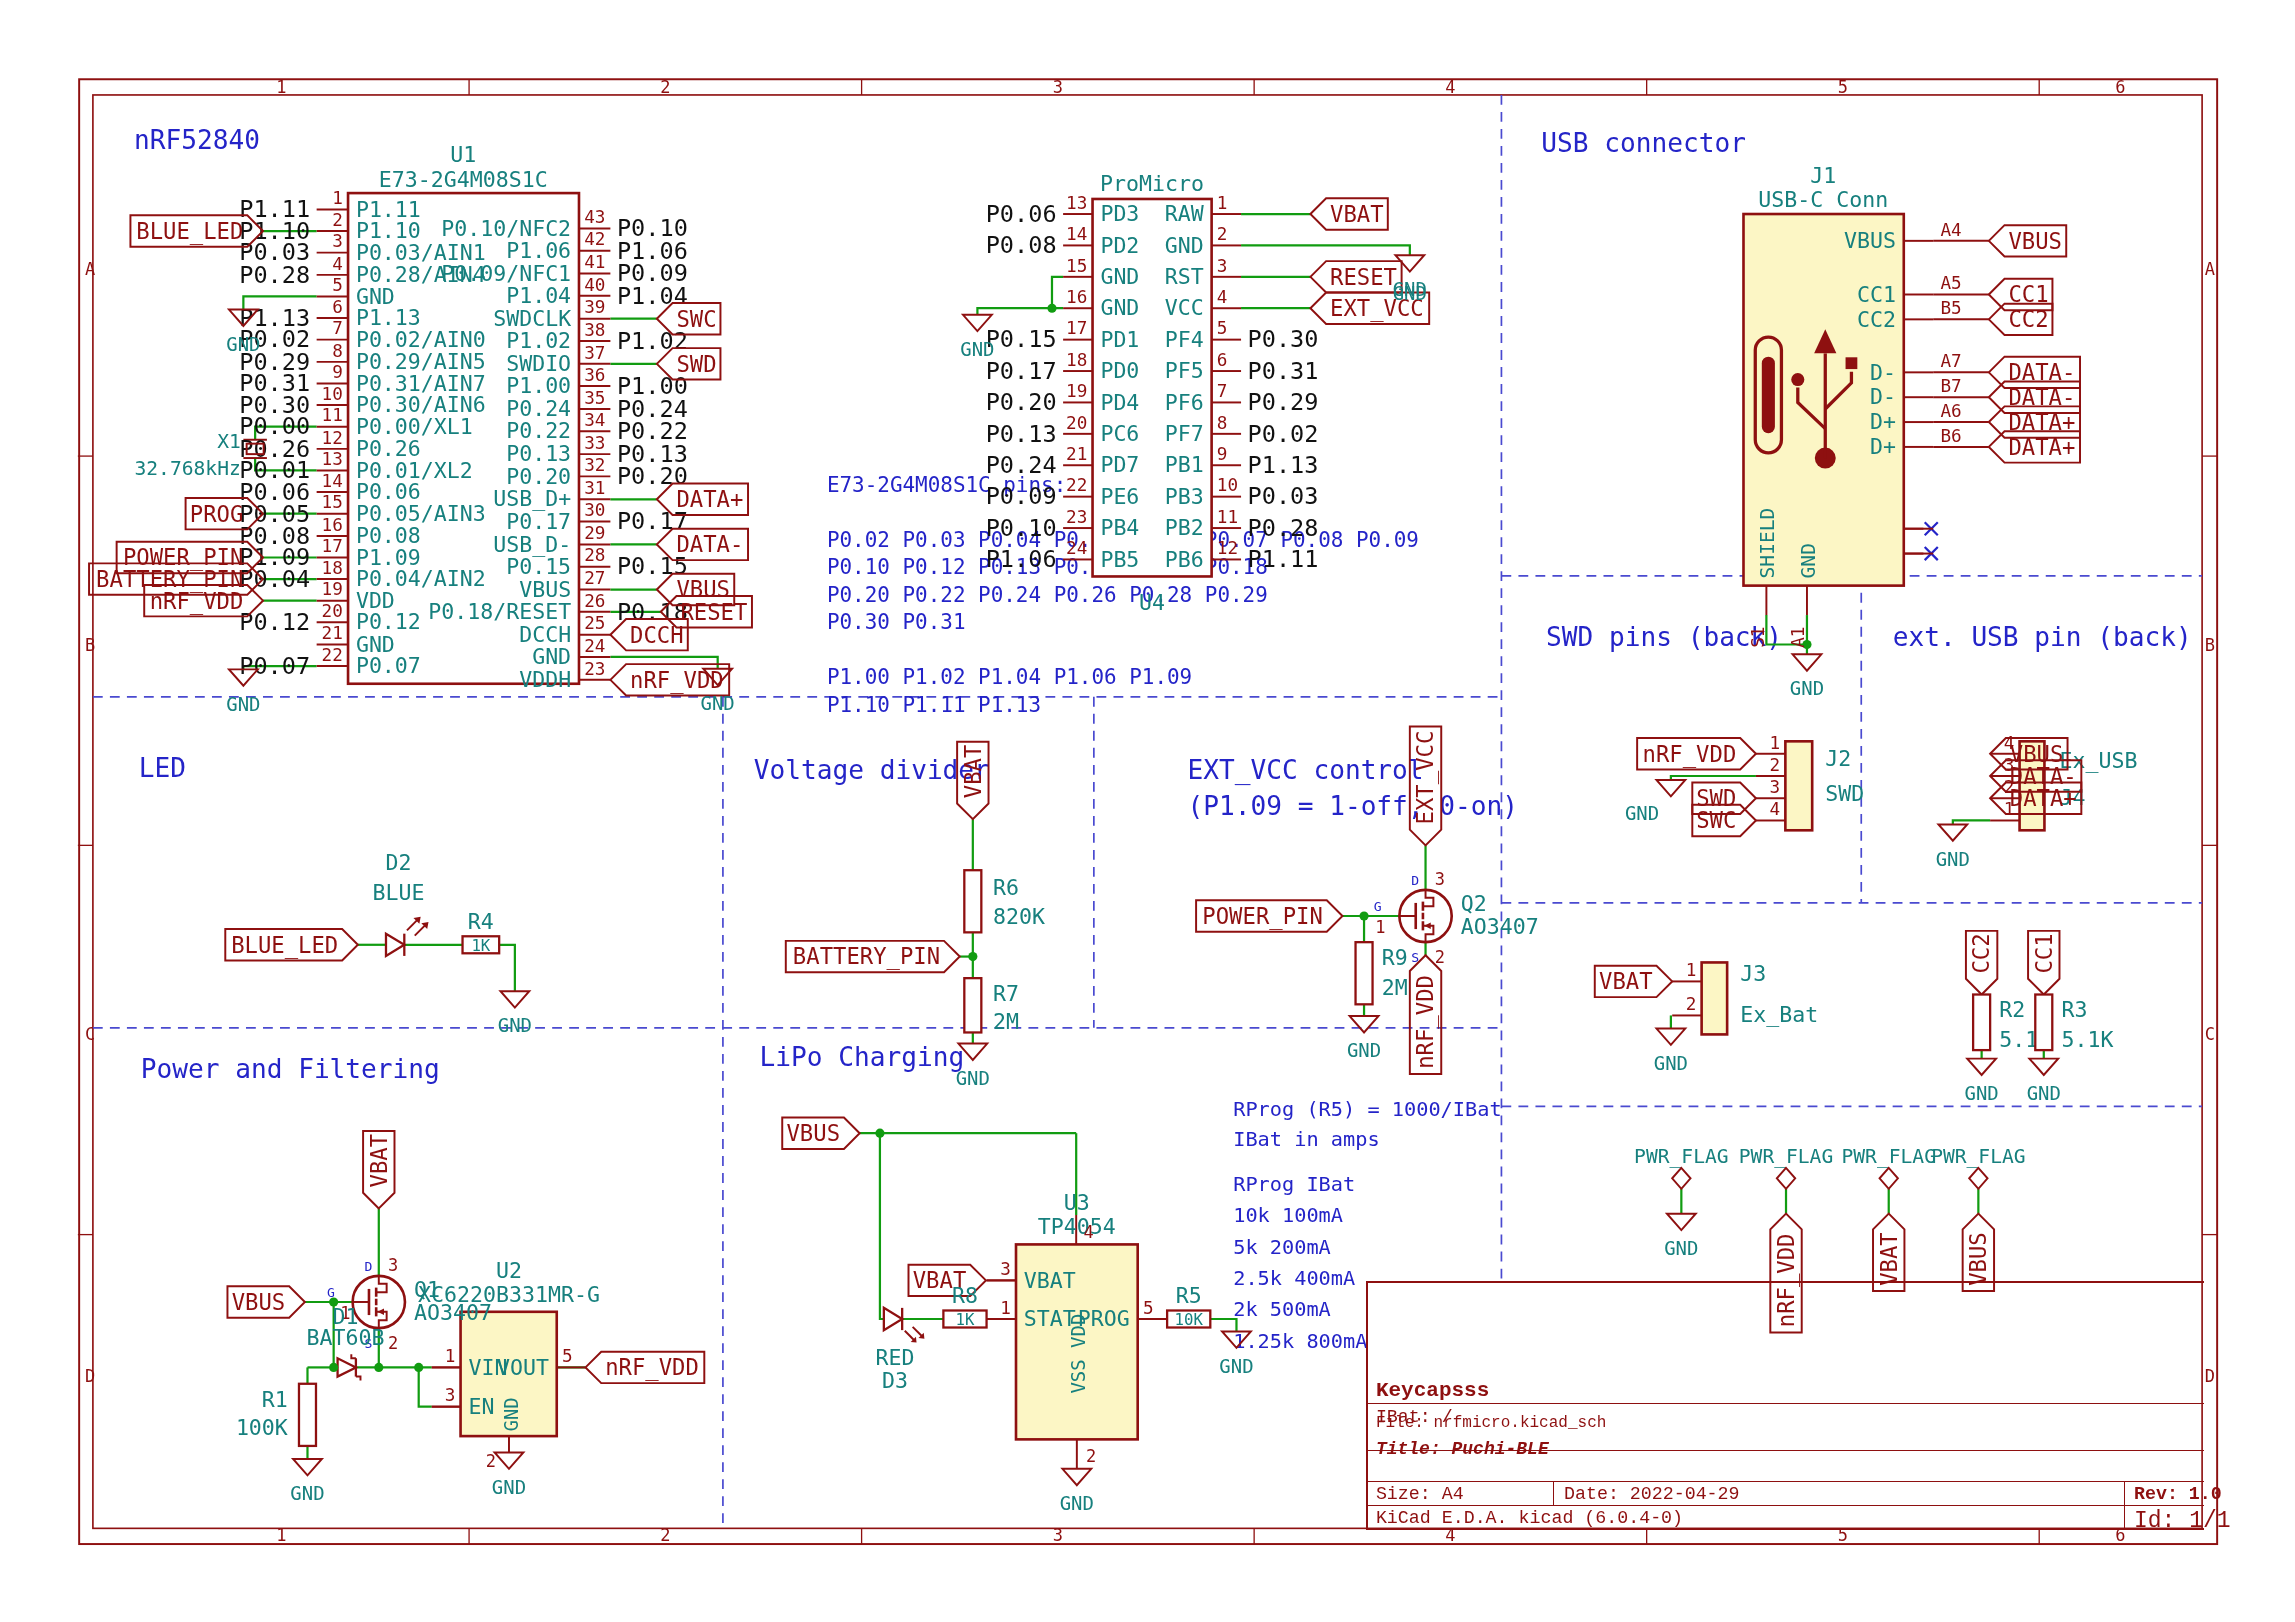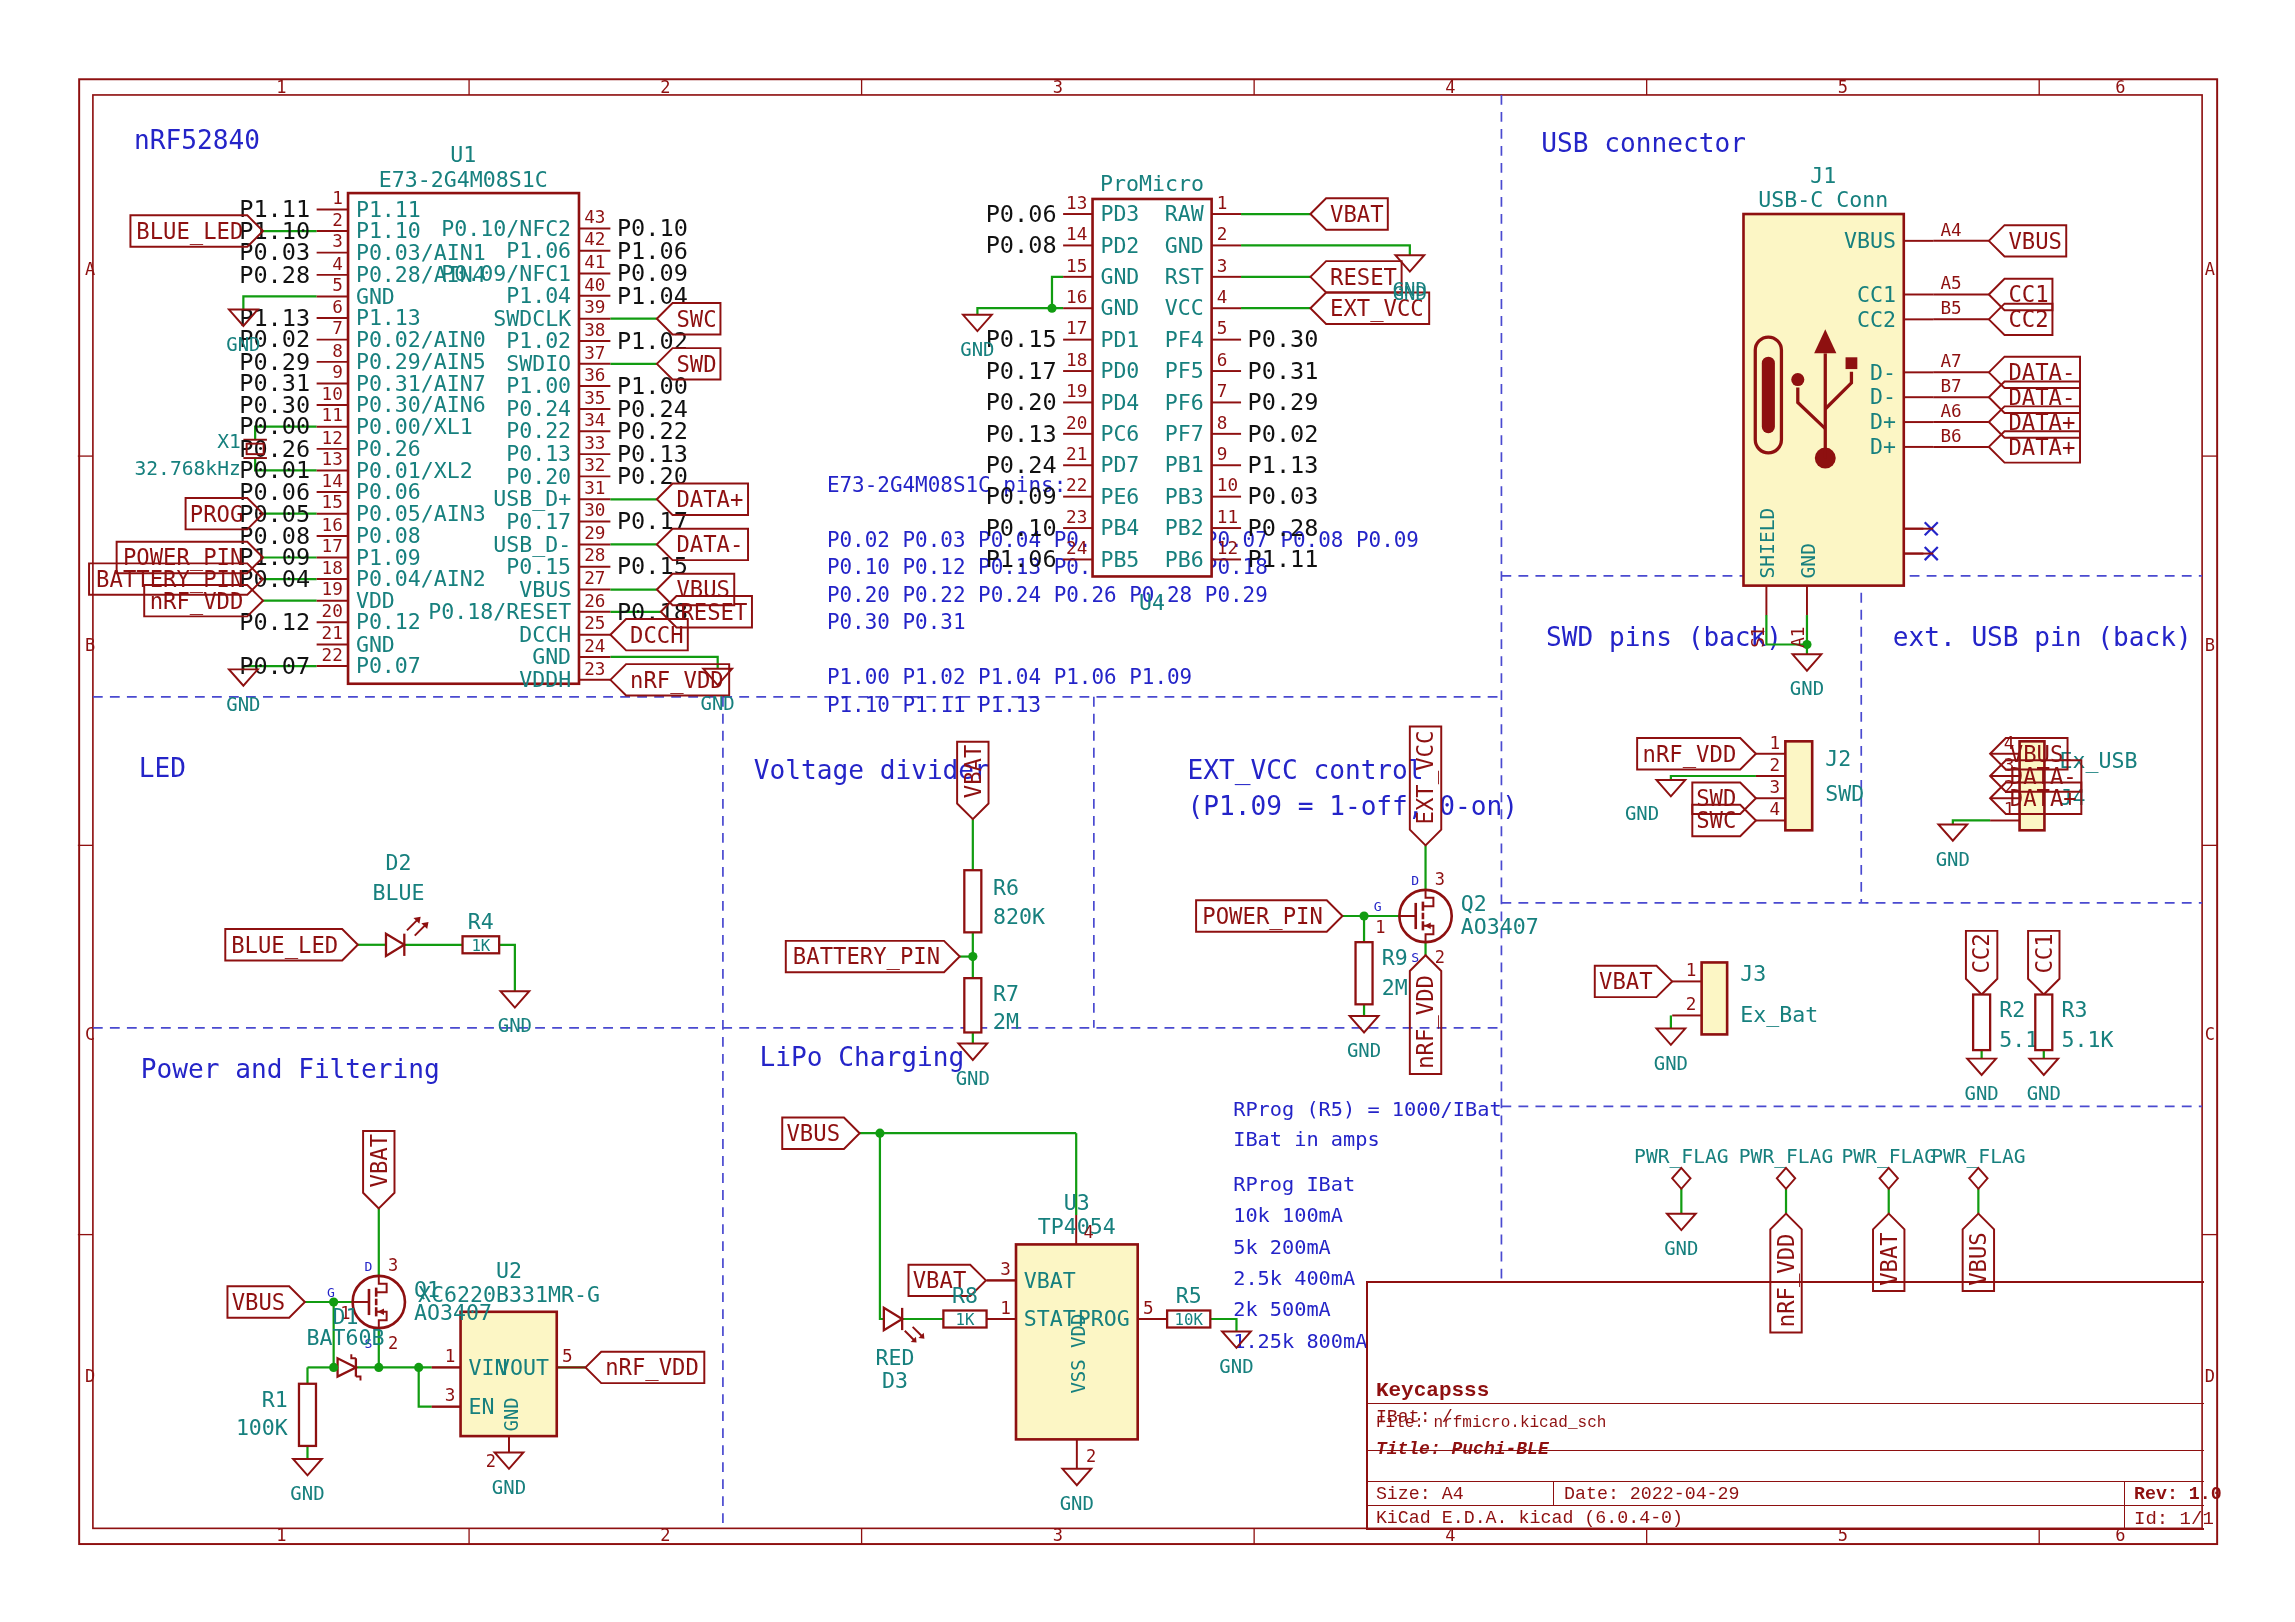--- a/index.html
+++ b/index.html
@@ -770,17 +770,17 @@
   <div class="tbline" style="left:185px;top:198px;width:1.3px;height:24px"></div>
   <div class="tbline" style="left:756px;top:198px;width:1.3px;height:47px"></div>
   <div class="row" style="left:7.9px;top:96px;font-size:21px;font-weight:bold">Keycapsss</div>
   <div class="row" style="left:7.9px;top:124px;font-size:18.3px">IBat: /</div>
   <div class="row" style="left:7.9px;top:131px;font-size:16px">File: nrfmicro.kicad_sch</div>
   <div class="row" style="left:7.9px;top:156px;font-size:18px;font-weight:bold;font-style:italic">Title: Puchi-BLE</div>
   <div class="row" style="left:7.9px;top:201px;font-size:18.3px">Size: A4</div>
   <div class="row" style="left:196px;top:201px;font-size:18.3px">Date: 2022-04-29</div>
   <div class="row" style="left:766px;top:201px;font-size:18.3px;font-weight:bold">Rev: 1.0</div>
   <div class="row" style="left:7.9px;top:225px;font-size:18.3px">KiCad E.D.A.  kicad (6.0.4-0)</div>
-  <div class="row" style="left:766px;top:225px;font-size:19px">Id: 1/1</div>
+  <div class="row" style="left:766px;top:225px;font-size:23px">Id: 1/1</div>
 </div>
 
 </div>
 
 
 </body></html>

